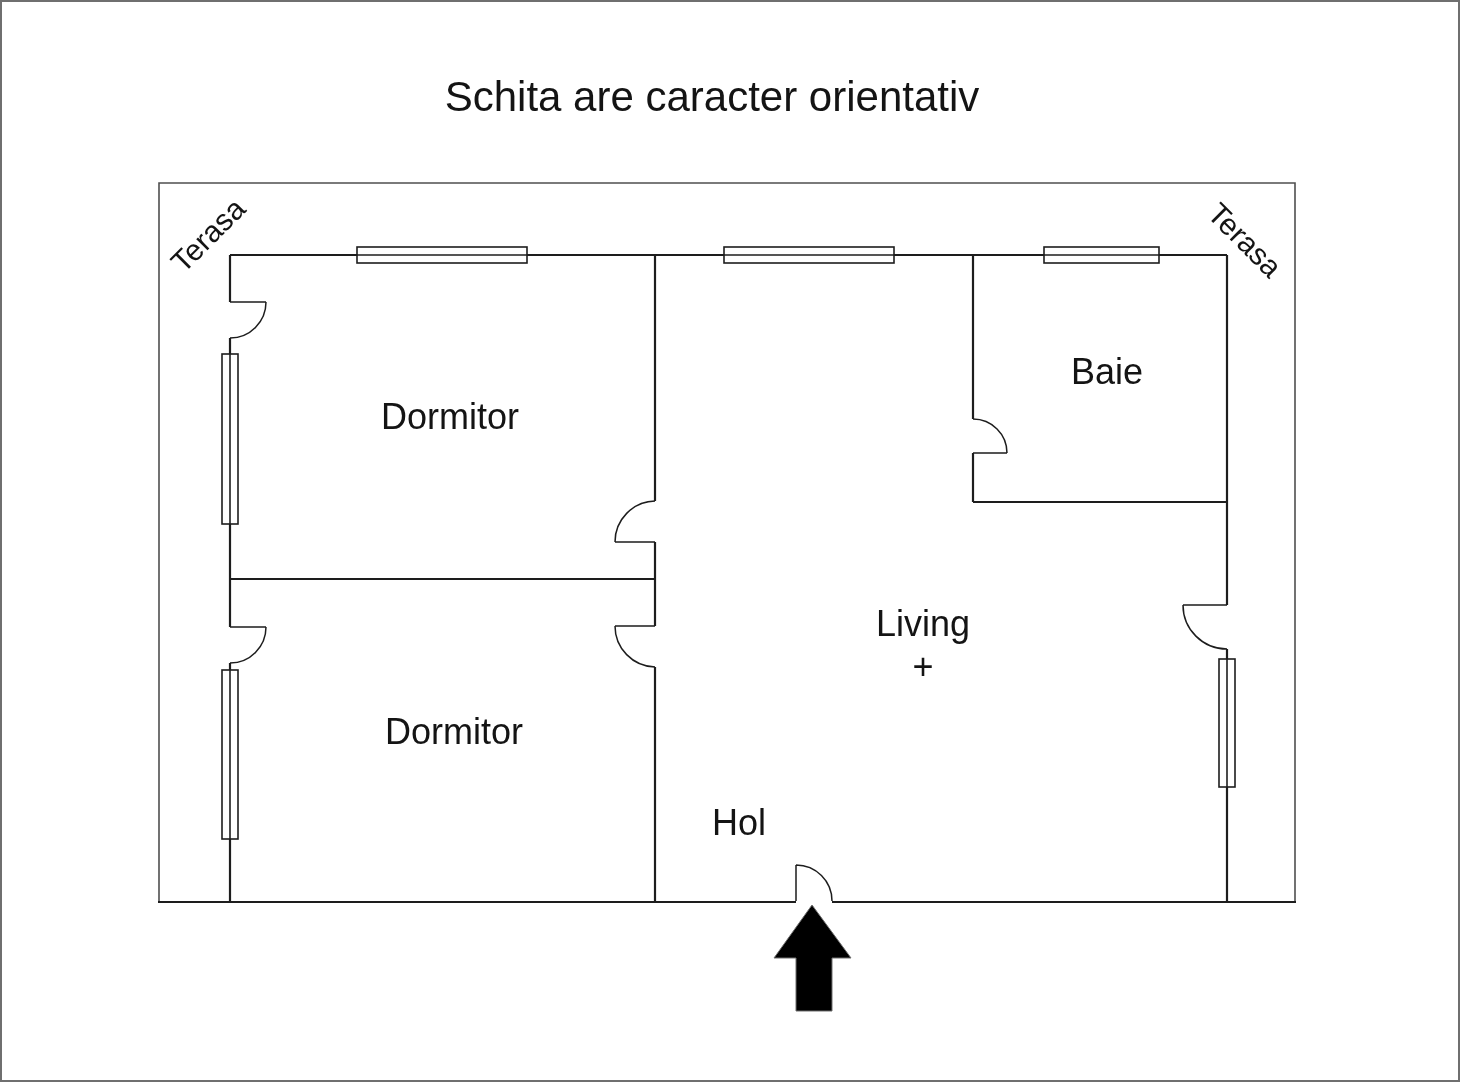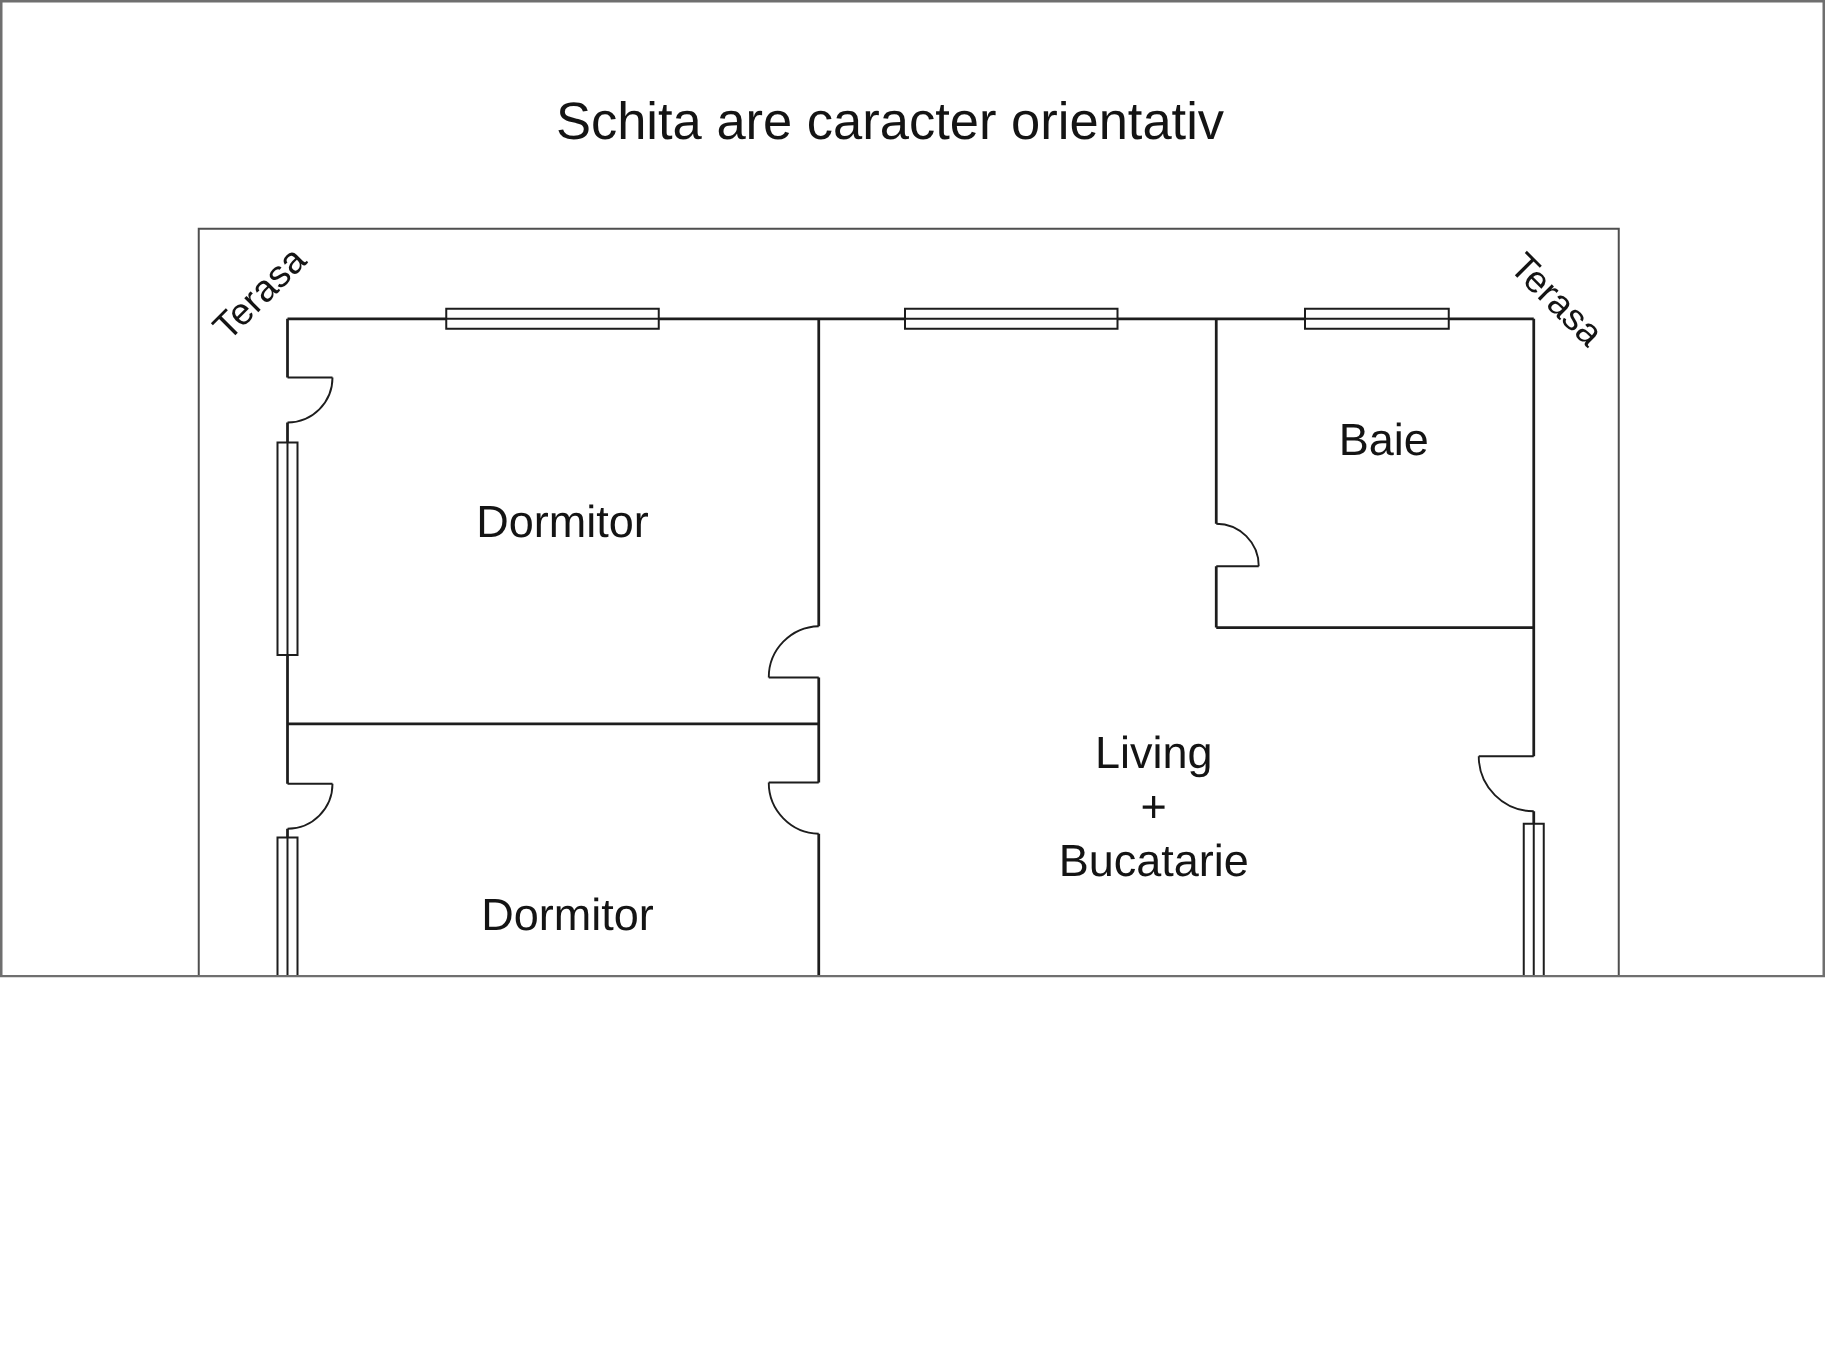--- a/index.html
+++ b/index.html
@@ -4,21 +4,21 @@
 <style>
   html, body {
     margin: 0;
     padding: 0;
     background: #ffffff;
     font-family: "Liberation Sans", sans-serif;
   }
   #canvas {
     position: relative;
     width: 1460px;
-    height: 782px;
+    height: 1082px;
     box-sizing: border-box;
     border: 2px solid #6f6f6f;
     background: #ffffff;
     overflow: hidden;
   }
   #plan-svg {
     position: absolute;
     left: 0;
     top: 0;
     width: 1460px;
@@ -46,21 +46,21 @@
     top: 233px;
     transform: translate(-50%, -50%) rotate(-45deg);
   }
   .terasa-right {
     left: 1243px;
     top: 238px;
     transform: translate(-50%, -50%) rotate(45deg);
   }
   .dormitor-top  { left: 448px;  top: 415px; }
   .dormitor-bottom { left: 452px; top: 730px; }
-  .baie { left: 1105px; top: 350px; }
+  .baie { left: 1105px; top: 370px; }
   .hol  { left: 737px;  top: 821px; text-align: right; }
   .living-block {
     left: 921px;
     top: 643px;
     text-align: center;
     line-height: 43px;
   }
   .living-block span { display: block; }
 </style>
 </head>
@@ -140,18 +140,17 @@
 
   <div class="label dormitor-top">Dormitor</div>
 
   <div class="label dormitor-bottom">Dormitor</div>
 
   <div class="label baie">Baie</div>
 
   <div class="label living-block">
     <span>Living</span>
     <span>+</span>
-    <span>Bucatarie</span>
   </div>
 
   <div class="label hol">Hol</div>
 
 </div>
 
 </body></html>

